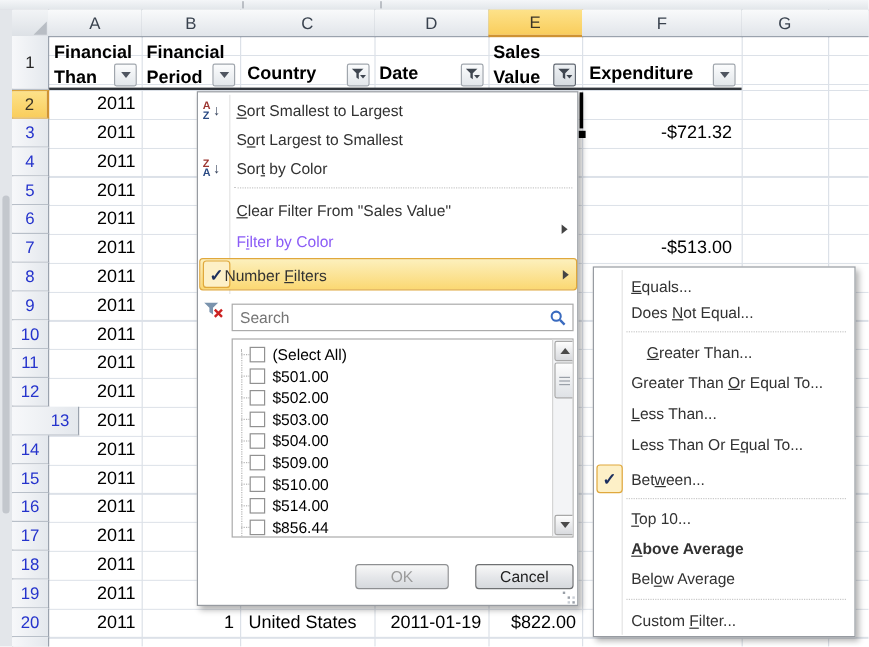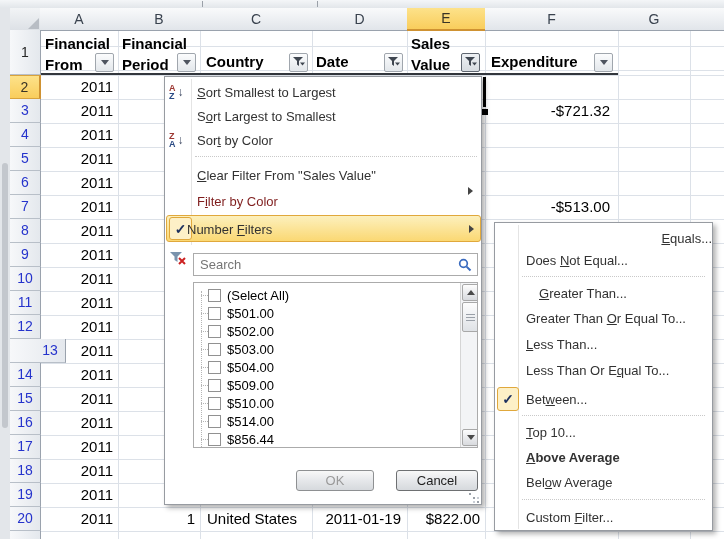--- a/index.html
+++ b/index.html
@@ -38,21 +38,21 @@
   .fbtn.pressed{border:1px solid #5f6670;background:linear-gradient(#eef1f4,#d7dce1);}
   .tri{width:0;height:0;border-left:4px solid transparent;border-right:4px solid transparent;border-top:5px solid #4f5560;}
   
   .acbar{left:483px;top:77px;width:3px;height:30px;background:#000;}
   .acnub{left:482px;top:109px;width:6px;height:6px;background:#000;}
   
   .menu{background:#fff;border:1px solid #979ba1;box-shadow:3px 3px 5px rgba(0,0,0,.3);box-sizing:border-box;}
   .gutterline{width:1px;background:#e4e4e4;}
   .mi{position:absolute;font-size:13px;color:#323232;display:flex;align-items:center;}
   .mi .u{text-decoration:underline;}
-  .mi.dis{color:#7f1d1d;}
+  .mi.dis{color:#8b5cf6;}
   .subarrow{position:absolute;width:0;height:0;border-top:4px solid transparent;border-bottom:4px solid transparent;border-left:5px solid #444;}
   .subarrow.dis{border-left-color:#ababab;}
   .ditem{position:absolute;border-top:1px dotted #c9c9c9;height:0;}
   .hl{background:linear-gradient(#fcf0bd,#fbd873);border:1px solid #e0a83c;border-radius:3px;box-sizing:border-box;}
   .chkbox{border:1px solid #e0a83c;border-radius:3px;background:#fdf0c7;color:#1c2f5e;font-weight:bold;
           display:flex;align-items:center;justify-content:center;font-size:14px;box-sizing:border-box;}
   .sorticon{display:flex;align-items:center;gap:2px;}
   .sorticon .st{display:flex;flex-direction:column;font-weight:bold;font-size:9px;line-height:8px;font-family:"Liberation Sans",sans-serif;}
   .sorticon .red{color:#9c3732;} .sorticon .blue{color:#2a4a84;}
   .sorticon .ar{color:#39455e;font-size:12px;font-weight:bold;line-height:10px;}
@@ -132,21 +132,21 @@
   <div class="abs rowhdr" style="top:387px;height:23px;line-height:23px;">15</div>
   <div class="abs rowhdr" style="top:411px;height:23px;line-height:23px;">16</div>
   <div class="abs rowhdr" style="top:435px;height:23px;line-height:23px;">17</div>
   <div class="abs rowhdr" style="top:459px;height:23px;line-height:23px;">18</div>
   <div class="abs rowhdr" style="top:483px;height:23px;line-height:23px;">19</div>
   <div class="abs rowhdr" style="top:507px;height:23px;line-height:23px;">20</div>
   <div class="abs rowhdr" style="top:531px;height:8px;"></div>
 
   <div class="cell h2l" style="left:45px;top:33px;">
     <span>Financial</span><br>
-    <span>From</span>
+    <span>Than</span>
   </div>
   <div class="cell h2l" style="left:122px;top:33px;">
     <span>Financial</span><br>
     <span>Period</span>
   </div>
   <div class="cell bold" style="left:206px;top:50px;">Country</div>
   <div class="cell bold" style="left:316px;top:50px;">Date</div>
   <div class="cell h2l" style="left:411px;top:33px;">
     <span>Sales</span><br>
     <span>Value</span>
@@ -341,21 +341,21 @@
 
     <div class="btn ok" style="left:131px;top:393px;width:78px;">OK</div>
     <div class="btn cancel" style="left:231px;top:393px;width:82px;">Cancel</div>
 
     <div class="abs grip" style="left:304px;top:416px;"></div>
   </div>
 
   <div class="abs menu" style="left:494px;top:222px;width:219px;height:309px;z-index:20;">
     <div class="abs gutterline" style="left:23px;top:2px;height:304px;"></div>
 
-    <div class="mi" style="left:0;top:4px;width:217px;height:23px;justify-content:flex-end;">
+    <div class="mi" style="left:0;top:4px;width:217px;height:23px;">
       <span style="margin-left:31px;"><span></span><span class="u">E</span><span>quals...</span></span>
     </div>
     <div class="mi" style="left:0;top:26px;width:217px;height:23px;">
       <span style="margin-left:31px;"><span>Does </span><span class="u">N</span><span>ot Equal...</span></span>
     </div>
 
     <div class="ditem" style="left:27px;top:53px;width:183px;"></div>
 
     <div class="mi" style="left:0;top:59px;width:217px;height:23px;">
       <span style="margin-left:44px;"><span></span><span class="u">G</span><span>reater Than...</span></span>

